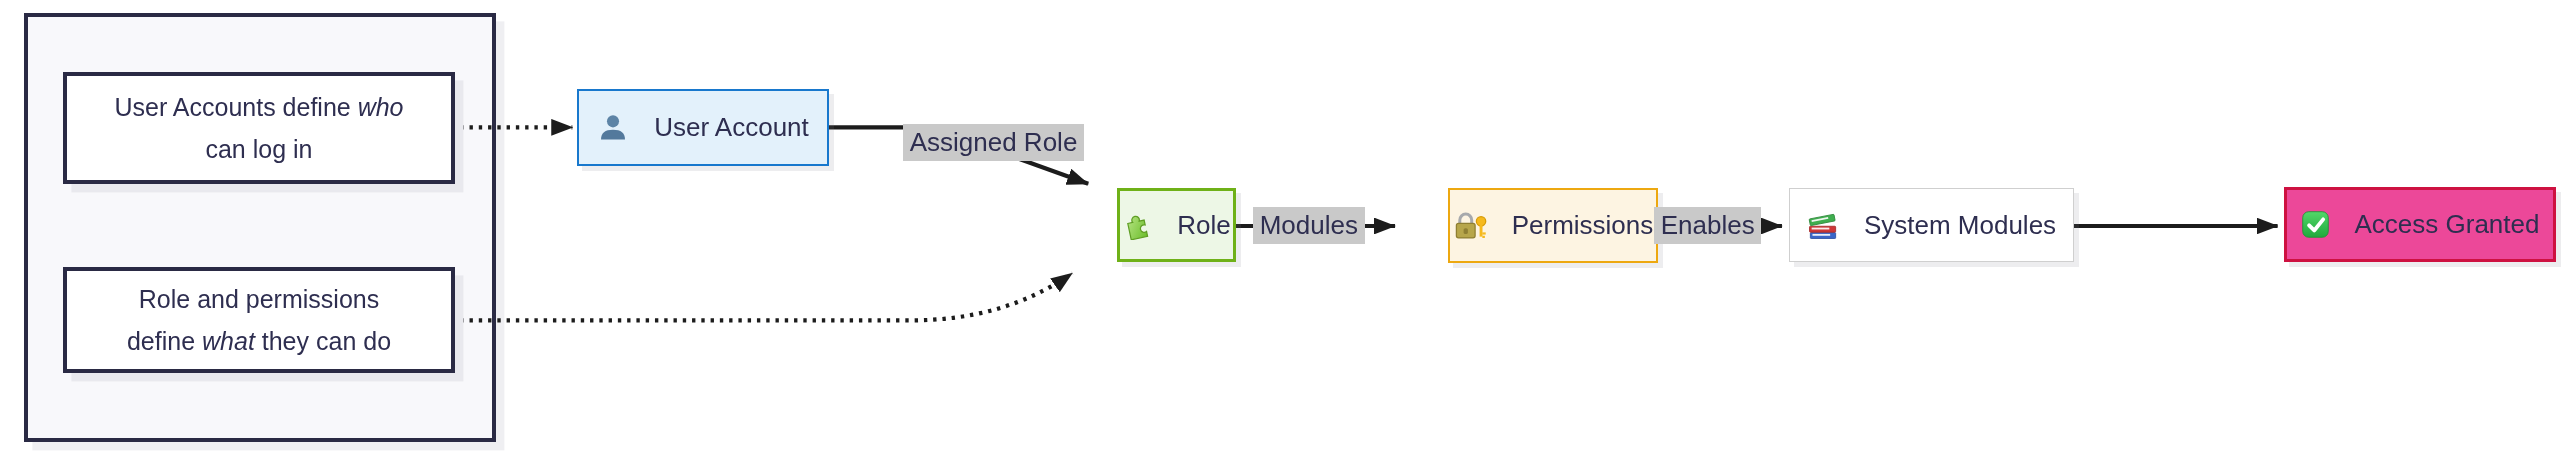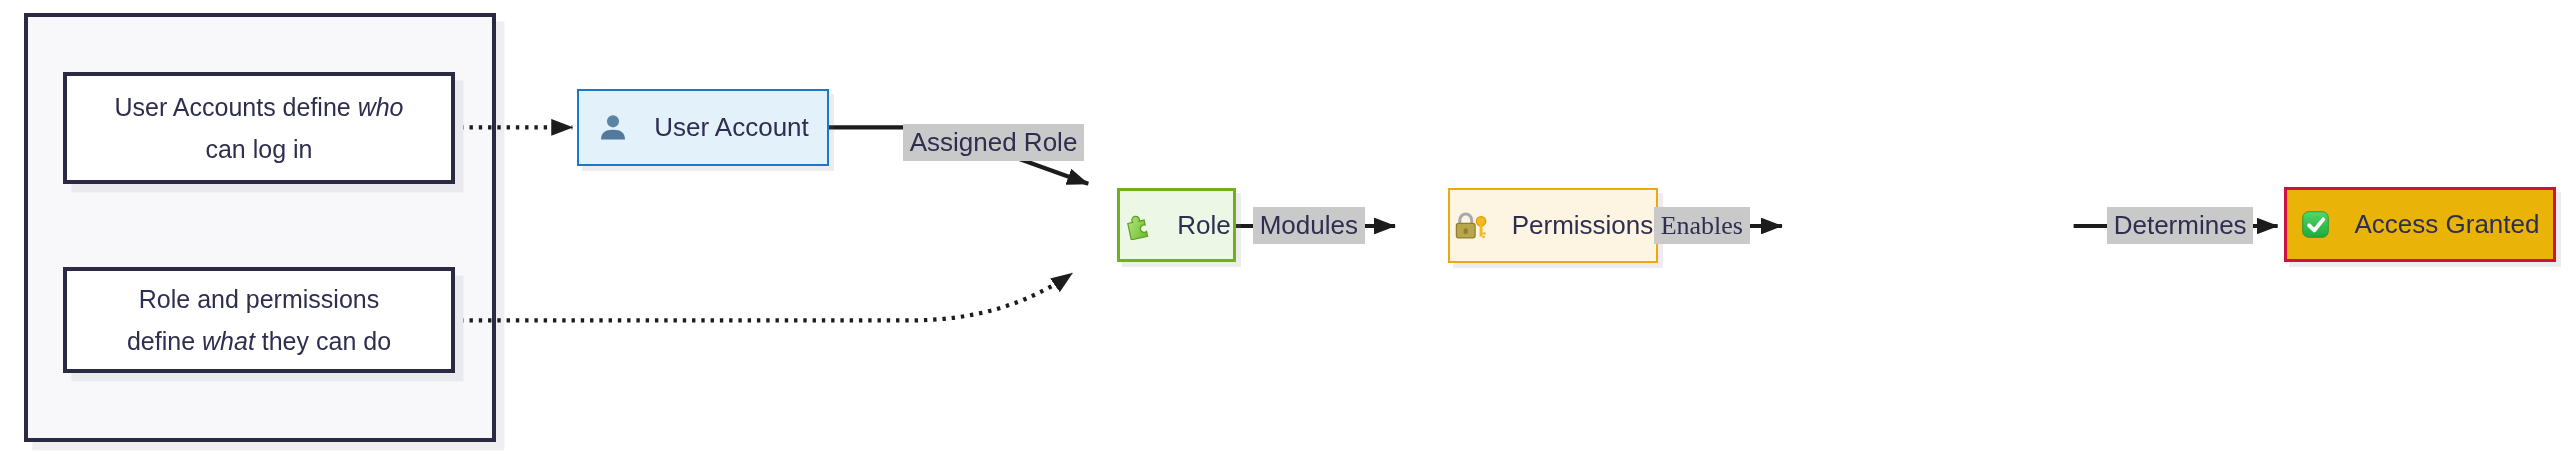--- a/index.html
+++ b/index.html
@@ -27,30 +27,30 @@
   .node{
     position:absolute;display:flex;align-items:center;justify-content:center;
     gap:25px;z-index:2;font-size:26px;font-weight:500;white-space:nowrap;
     box-shadow:5px 5px 0 rgba(125,125,145,0.14);
   }
   .node .ic{display:flex;align-items:center;justify-content:center;}
   .node-user     {left:577px; top:89px;width:248px;height:73px;background:#e3f1fb;border:2.5px solid #1878cd;}
   .node-role     {left:1090px;top:188px;width:113px;height:68px;background:#edf7e6;border:3.4px solid #6fb118;margin-left:27px;}
   .node-perms    {left:1448px;top:188px;width:206px;height:71px;background:#fdf4e2;border:2.5px solid #eda810;}
   .node-modules  {left:1789px;top:188px;width:283px;height:72px;background:#ffffff;border:1.7px solid #cfcfcf;}
-  .node-access   {left:2284px;top:187px;width:266px;height:69px;background:#eab308;border:3.4px solid #ce1141;align-items:center;}
+  .node-access   {left:2284px;top:187px;width:266px;height:69px;background:#ec4899;border:3.4px solid #ce1141;align-items:center;}
   
   .edge-label{
     position:absolute;z-index:3;background:#c9c9c9;color:#2e2e50;
     font-size:26px;font-weight:500;height:37px;line-height:37px;
     padding:0 6.7px;white-space:nowrap;
   }
   .lbl-assigned  {left:862px;top:124px;margin-left:41px;}
   .lbl-defines   {left:1253px;top:207px;}
-  .lbl-enables   {left:1654px;top:207px;font-family:Liberation Serif, serif;}
+  .lbl-enables   {left:1654px;top:207px;}
   .lbl-determines{left:2107px;top:207px;}
 </style>
 </head>
 <body>
 
 <div class="canvas">
 
   <svg class="edges" width="2576" height="452" viewBox="0 0 3056 536">
     <defs>
       <marker id="arrow" markerUnits="userSpaceOnUse" markerWidth="26" markerHeight="20" refX="25" refY="10" orient="auto">
@@ -115,36 +115,50 @@
         <rect x="12.5" y="20.5" width="5" height="7" rx="2" fill="#8f7f33"></rect>
         <circle cx="33" cy="12.5" r="5.5" fill="#f5b91e" stroke="#d79b06" stroke-width="1.5"></circle>
         <rect x="31.3" y="16.5" width="3.4" height="14" fill="#f5b91e"></rect>
         <rect x="34.5" y="25.5" width="4" height="2.6" fill="#f5b91e"></rect>
         <rect x="34.5" y="29.5" width="3" height="2.6" fill="#f5b91e"></rect>
       </svg>
     </span>
     <span>Permissions</span>
   </div>
 
+  <div class="node node-modules">
+    <span class="ic">
+      <svg width="32" height="32" viewBox="0 0 38 36">
+        <rect x="4" y="27" width="30" height="7" rx="1" fill="#3a66c9" stroke="#2c4f9e"></rect>
+        <rect x="6.5" y="28.6" width="21" height="2.2" fill="#ffffff" opacity="0.9"></rect>
+        <rect x="3" y="19.5" width="31" height="7" rx="1" fill="#cf3737" stroke="#a32a2a"></rect>
+        <rect x="5.5" y="21.1" width="21" height="2.2" fill="#ffffff" opacity="0.9"></rect>
+        <g transform="rotate(-11 18 12)">
+          <rect x="3" y="8" width="30" height="8" rx="1" fill="#3fae4f" stroke="#2f8a3c"></rect>
+          <rect x="5.5" y="9.8" width="20" height="2.2" fill="#ffffff" opacity="0.9"></rect>
+        </g>
+      </svg>
+    </span>
+    <span>System Modules</span>
+  </div>
 
   <div class="node node-access">
     <span class="ic">
       <svg width="29" height="29" viewBox="0 0 34 34">
         <defs>
           <linearGradient id="gck" x1="0" y1="0" x2="0" y2="1">
             <stop offset="0" stop-color="#53d769"></stop>
             <stop offset="1" stop-color="#1fa93c"></stop>
           </linearGradient>
         </defs>
         <rect x="2" y="2" width="30" height="30" rx="7" fill="url(#gck)" stroke="#1d9335"></rect>
         <path d="M9.5 18 l6 6 l10.5 -13" fill="none" stroke="#ffffff" stroke-width="4.5" stroke-linecap="round" stroke-linejoin="round"></path>
       </svg>
     </span>
     <span>Access Granted</span>
   </div>
 
   <div class="edge-label lbl-assigned">Assigned Role</div>
   <div class="edge-label lbl-defines">Modules</div>
   <div class="edge-label lbl-enables">Enables</div>
-  <div class="edge-label lbl-determines">Determines</div>
 
 </div>
 
 
 </body></html>

